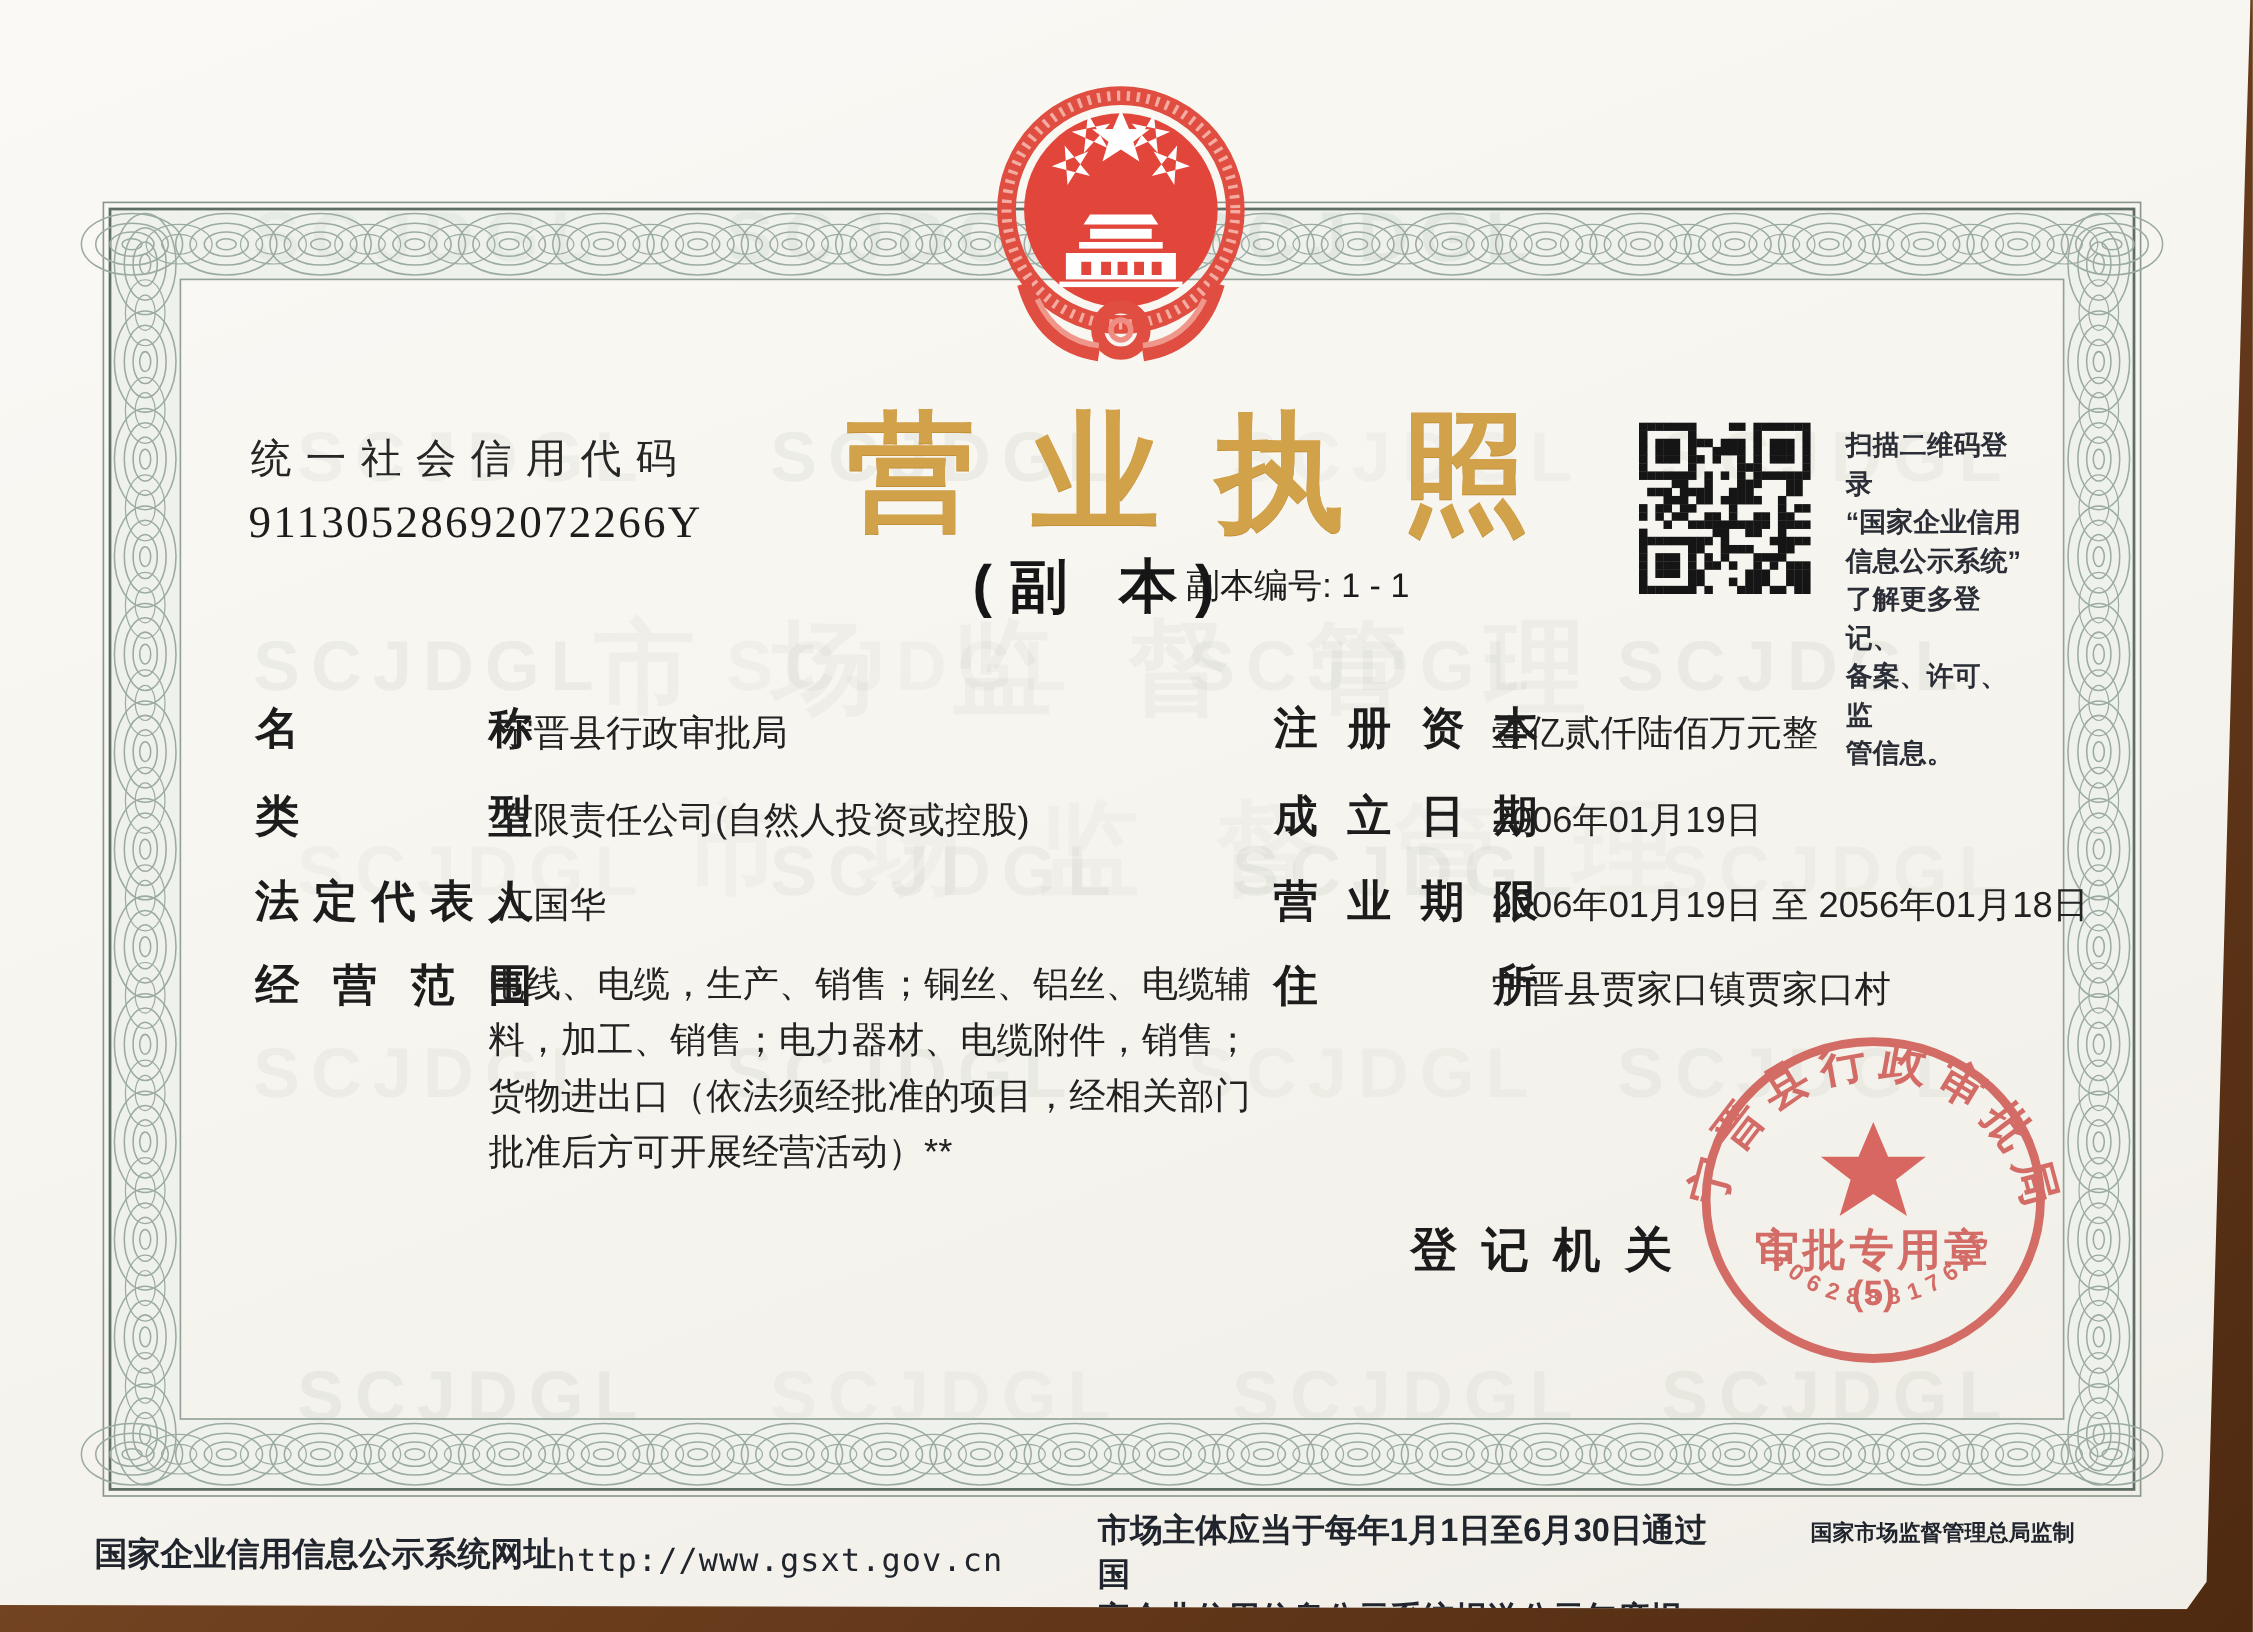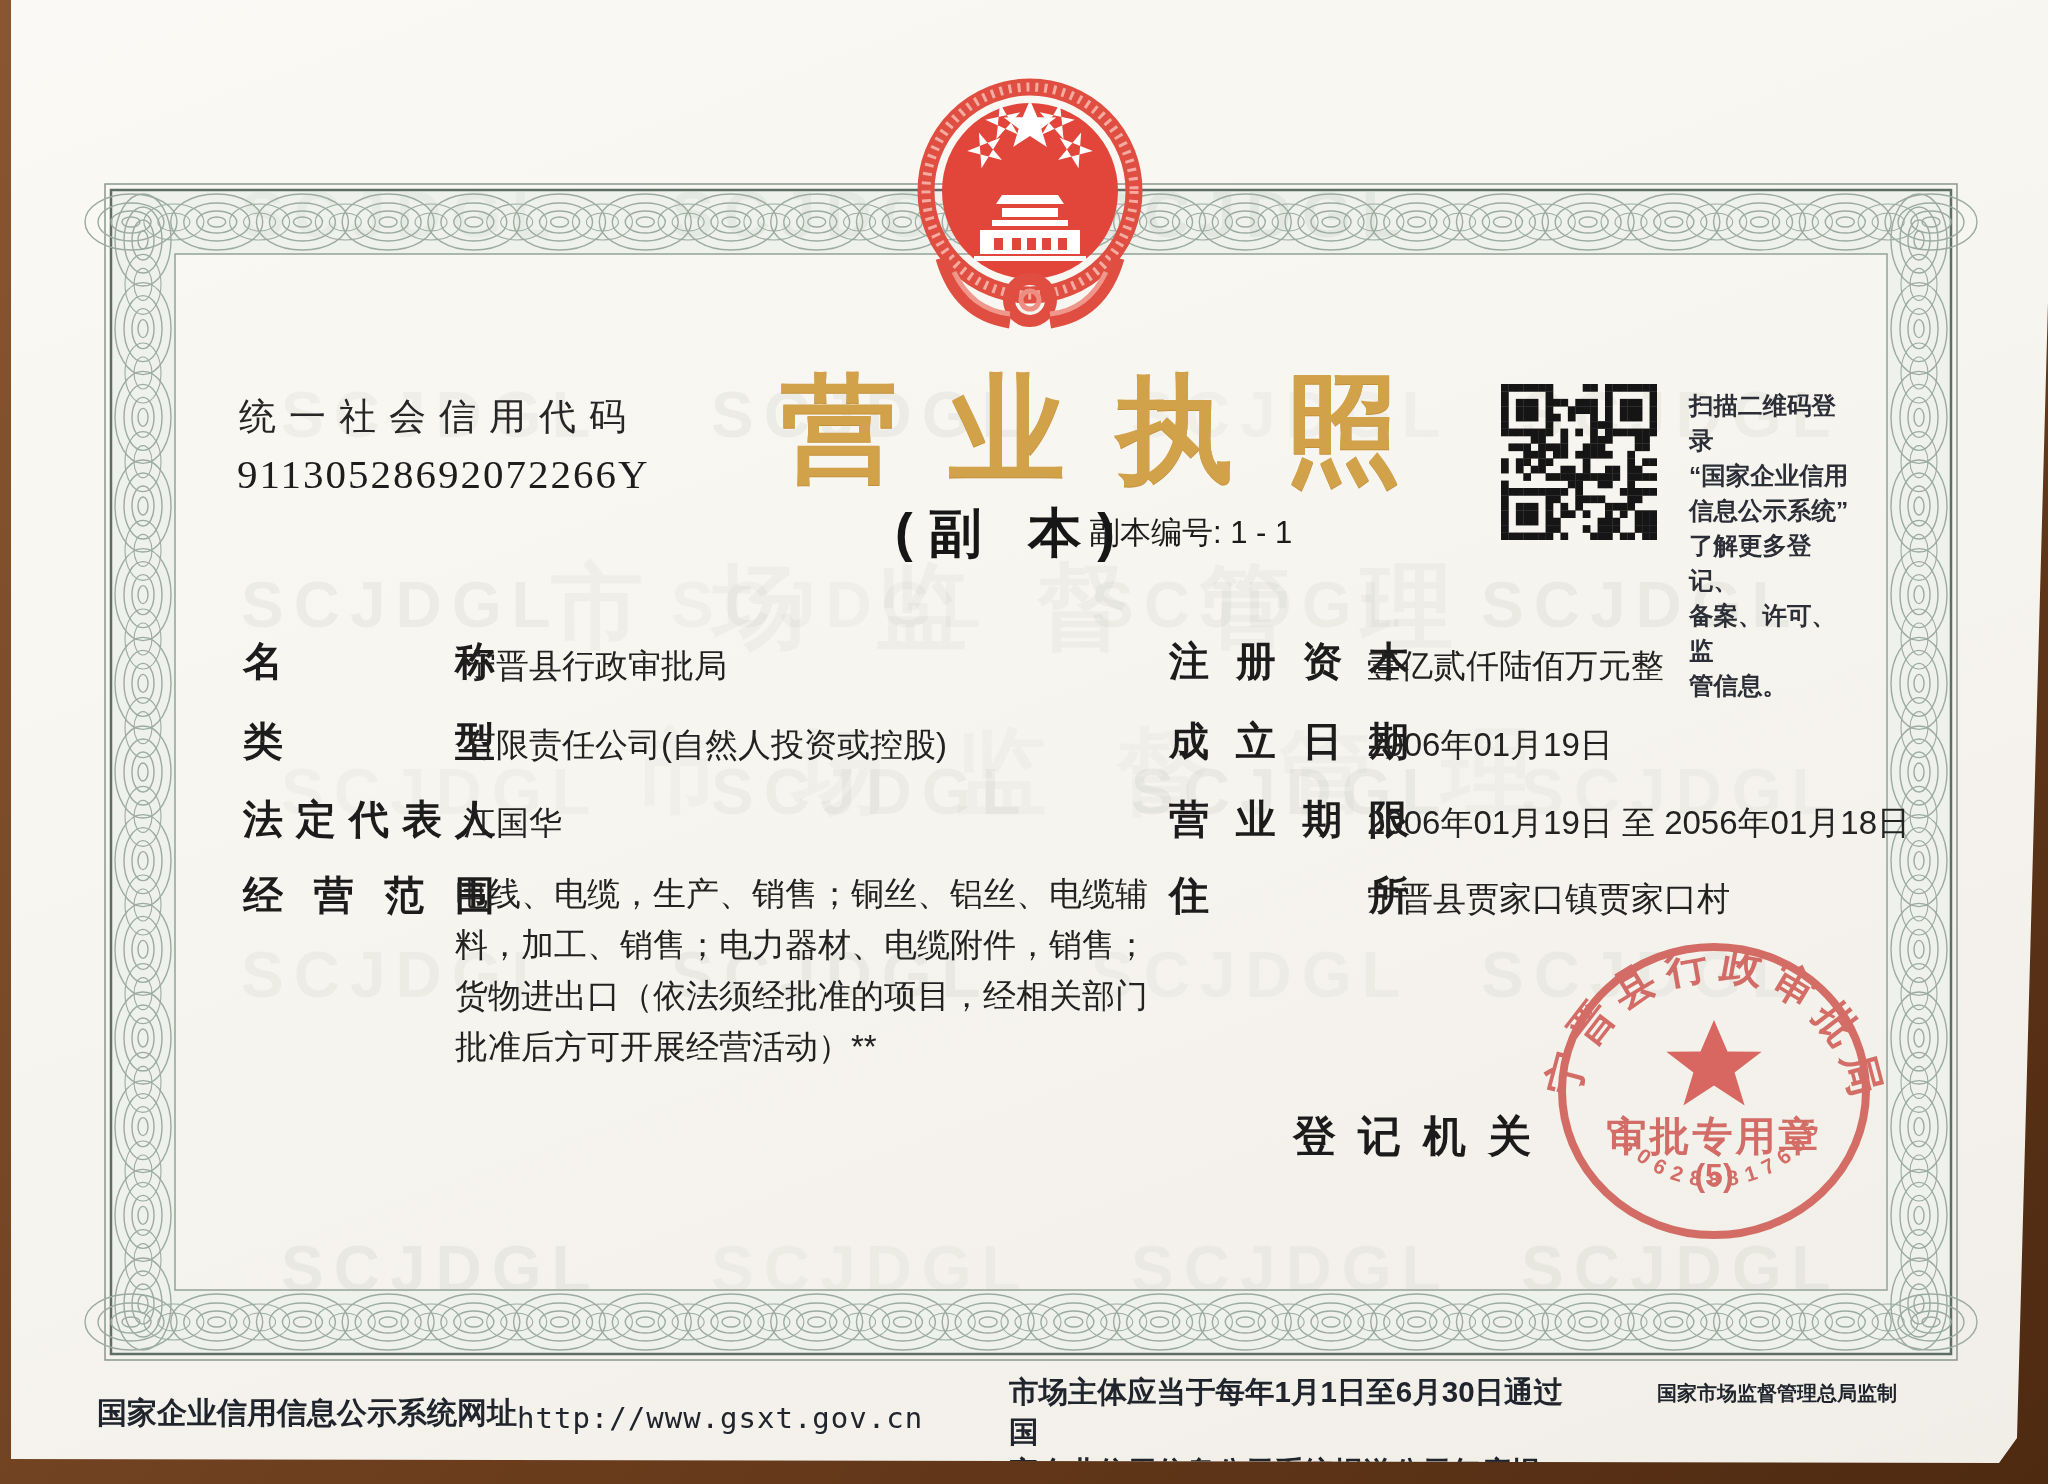--- a/index.html
+++ b/index.html
@@ -6,21 +6,20 @@
   body{
     width:2048px;height:1484px;overflow:hidden;position:relative;
     background:linear-gradient(135deg,#8a5630 0%,#6b3d1d 55%,#4e2a11 100%);
     font-family:"Liberation Sans",sans-serif;
   }
   #stage{position:absolute;inset:0;}
   .paper{
     position:absolute;inset:0;
     background:linear-gradient(160deg,#fbf9f5 0%,#f7f5ef 45%,#f0eee7 100%);
     clip-path:polygon(0 0,2046px 0,2041px 155px,2006px 1438px,1988px 1463px,0 1459px);
-    margin-left:11px;
   }
   .abs{position:absolute;}
   
   .wm{
     position:absolute;font-size:64px;font-weight:700;letter-spacing:10px;
     color:#a7b2a8;opacity:.14;user-select:none;white-space:nowrap;
   }
   .ghost{
     position:absolute;font-size:92px;font-weight:700;letter-spacing:70px;
     color:#8f9a91;opacity:.08;white-space:nowrap;

